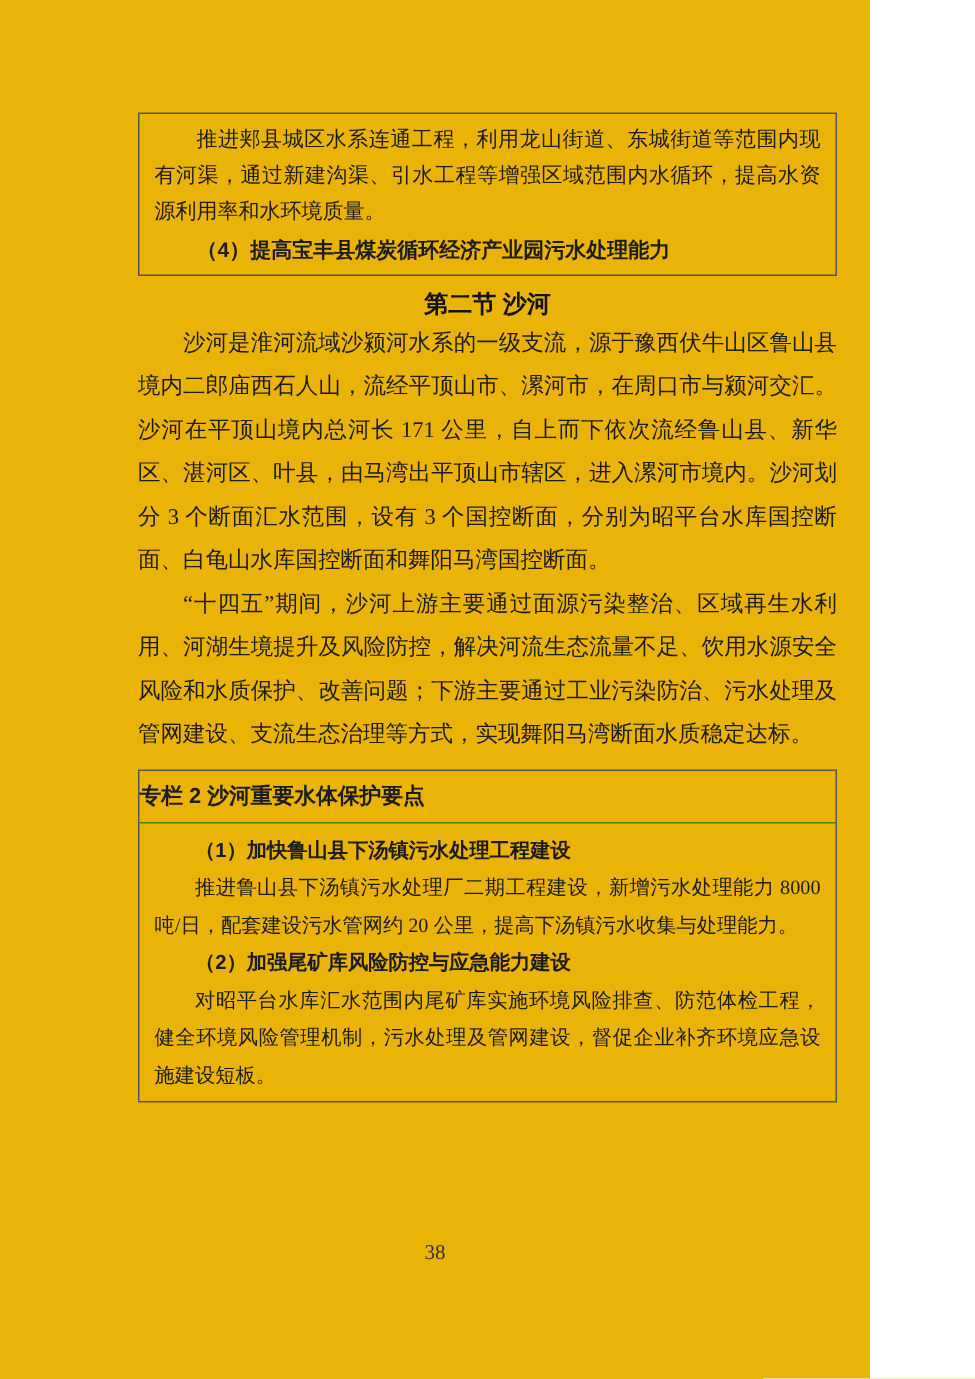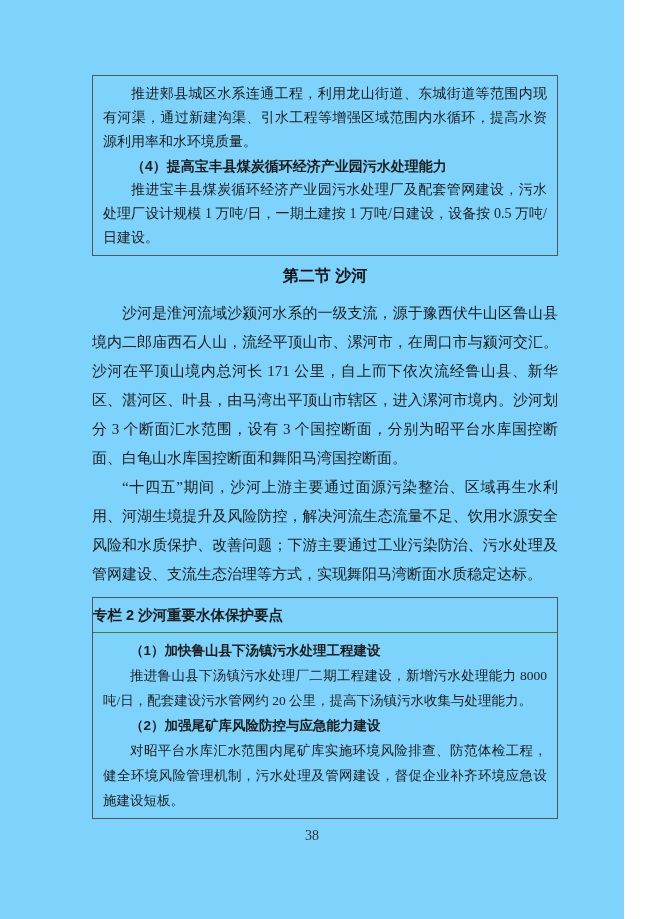--- a/index.html
+++ b/index.html
@@ -4,25 +4,24 @@
 <style>
   html, body {
     margin: 0;
     padding: 0;
     background: #ffffff;
   }
   .page {
     position: relative;
     width: 580px;
     height: 919px;
-    background: #7dd3fc;
+    background: #eab308;
     font-family: "Liberation Serif", "DejaVu Serif", serif;
     color: #1c1c1c;
     overflow: hidden;
-    padding-left: 44px;
   }
   .content {
     position: absolute;
     left: 92px;
     top: 0;
     width: 466px;
   }
   
   .top-box {
     margin-top: 75px;
@@ -48,21 +47,21 @@
     line-height: 22px;
     text-align: center;
     color: #111;
   }
   .body-para {
     margin: 0;
     font-size: 15px;
     line-height: 29px;
     text-align: justify;
   }
-  .body-para.first { margin-top: 12px; }
+  .body-para.first { margin-top: 0; }
   
   .column-box {
     margin-top: 8px;
     border: 1px solid #555;
     box-sizing: border-box;
   }
   .column-box-title {
     font-family: "Liberation Sans", "DejaVu Sans", sans-serif;
     font-weight: bold;
     font-size: 14.5px;
@@ -89,21 +88,20 @@
 </style>
 </head>
 <body>
 
 <div class="page">
   <div class="content">
 
     <div class="top-box">
       <p class="indent">推进郏县城区水系连通工程，利用龙山街道、东城街道等范围内现有河渠，通过新建沟渠、引水工程等增强区域范围内水循环，提高水资源利用率和水环境质量。</p>
       <p class="indent hei">（4）提高宝丰县煤炭循环经济产业园污水处理能力</p>
-      <p class="indent">推进宝丰县煤炭循环经济产业园污水处理厂及配套管网建设，污水处理厂设计规模 1 万吨/日，一期土建按 1 万吨/日建设，设备按 0.5 万吨/日建设。</p>
     </div>
 
     <h2 class="section-title">第二节 沙河</h2>
 
     <p class="body-para indent first">沙河是淮河流域沙颍河水系的一级支流，源于豫西伏牛山区鲁山县境内二郎庙西石人山，流经平顶山市、漯河市，在周口市与颍河交汇。沙河在平顶山境内总河长 171 公里，自上而下依次流经鲁山县、新华区、湛河区、叶县，由马湾出平顶山市辖区，进入漯河市境内。沙河划分 3 个断面汇水范围，设有 3 个国控断面，分别为昭平台水库国控断面、白龟山水库国控断面和舞阳马湾国控断面。</p>
 
     <p class="body-para indent">“十四五”期间，沙河上游主要通过面源污染整治、区域再生水利用、河湖生境提升及风险防控，解决河流生态流量不足、饮用水源安全风险和水质保护、改善问题；下游主要通过工业污染防治、污水处理及管网建设、支流生态治理等方式，实现舞阳马湾断面水质稳定达标。</p>
 
     <div class="column-box">
       <div class="column-box-title">专栏 2 沙河重要水体保护要点</div>

